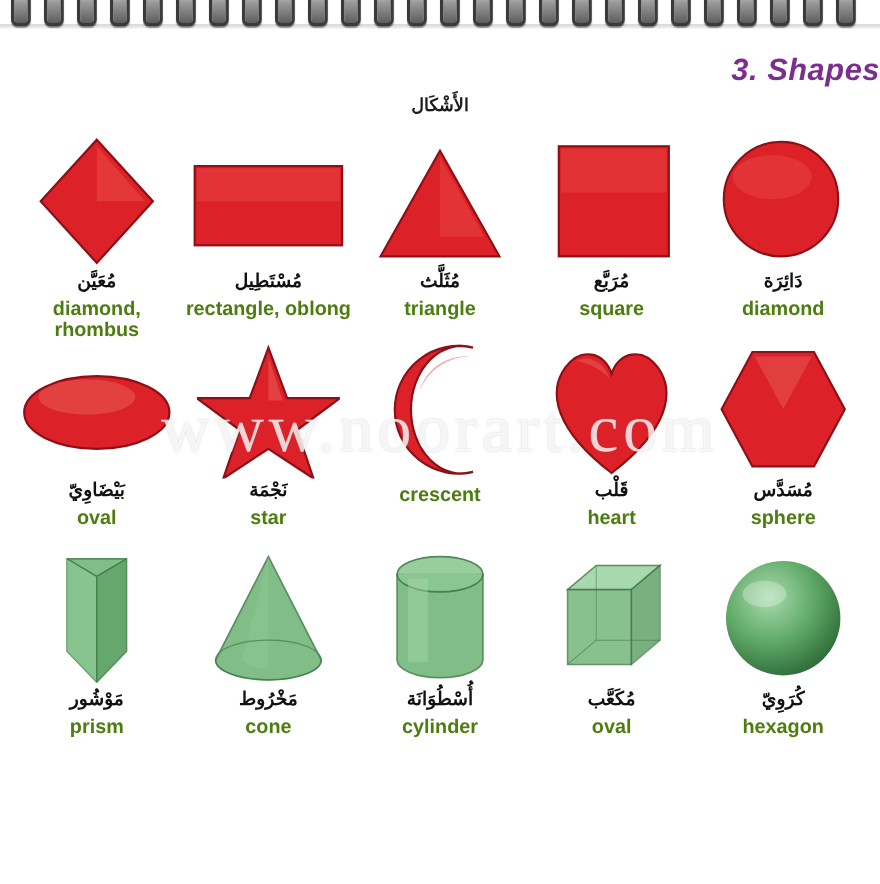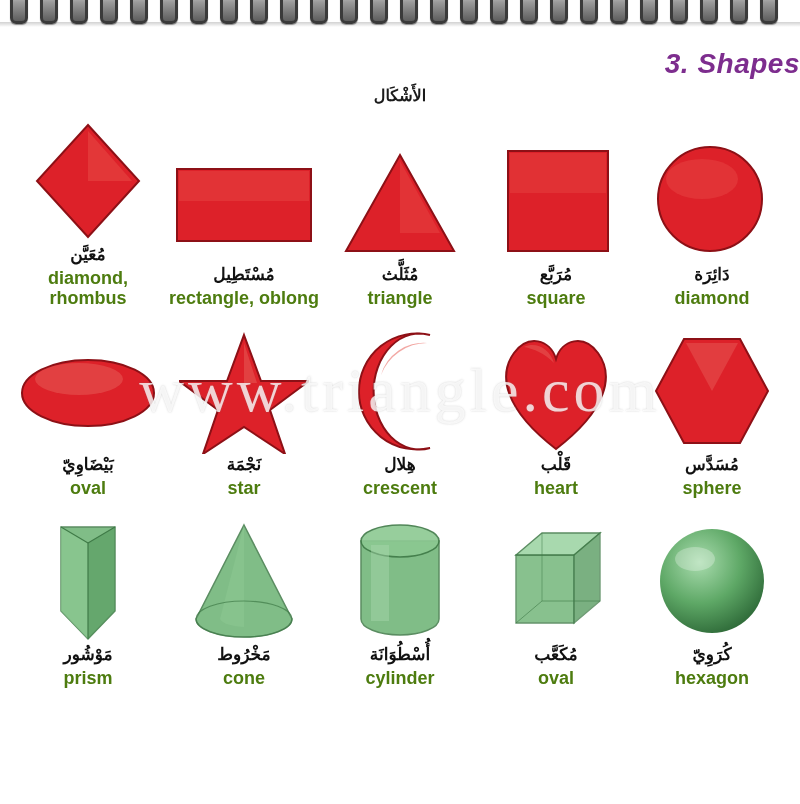--- a/index.html
+++ b/index.html
@@ -71,21 +71,20 @@
     direction: rtl;
     margin-top: 6px;
   }
 
   .grid {
     margin-top: 14px;
   }
   .row {
     display: flex;
     justify-content: space-around;
-    align-items: flex-end;
     height: 190px;
     padding: 0 10px;
     box-sizing: border-box;
   }
   .cell {
     width: 150px;
     text-align: center;
     position: relative;
   }
   .art {
@@ -252,21 +251,20 @@
         <div class="label-en">star</div>
       </div>
 
       <div class="cell">
         <div class="art">
           <svg width="130" height="125" viewBox="0 0 130 125">
             <path d="M95,6 A58,58 0 1 0 95,119 A46,58 0 1 1 95,6 Z" class="red" stroke="#8d1016" stroke-width="2"></path>
             <path d="M92,14 A50,50 0 0 0 46,46 A44,44 0 0 1 92,14 Z" fill="#e8605a" opacity=".55"></path>
           </svg>
         </div>
-        <div class="label-ar">هِلال</div>
         <div class="label-en">crescent</div>
       </div>
 
       <div class="cell">
         <div class="art">
           <svg width="125" height="125" viewBox="0 0 125 125">
             <path d="M62,120 C10,80 4,46 20,24 C34,5 56,10 62,30 C68,10 90,5 104,24 C120,46 114,80 62,120 Z" class="red" stroke="#8d1016" stroke-width="2"></path>
             <path d="M30,18 C42,12 56,20 60,34 C50,24 40,20 30,18 Z" fill="#e8605a" opacity=".5"></path>
           </svg>
         </div>
@@ -357,13 +355,13 @@
           </svg>
         </div>
         <div class="label-ar">كُرَوِيّ</div>
         <div class="label-en">hexagon</div>
       </div>
     </div>
 
   </div>
 </div>
 
-<div class="watermark">www.triangle.com</div>
+<div class="watermark">www.noorart.com</div>
 
 </body></html>

